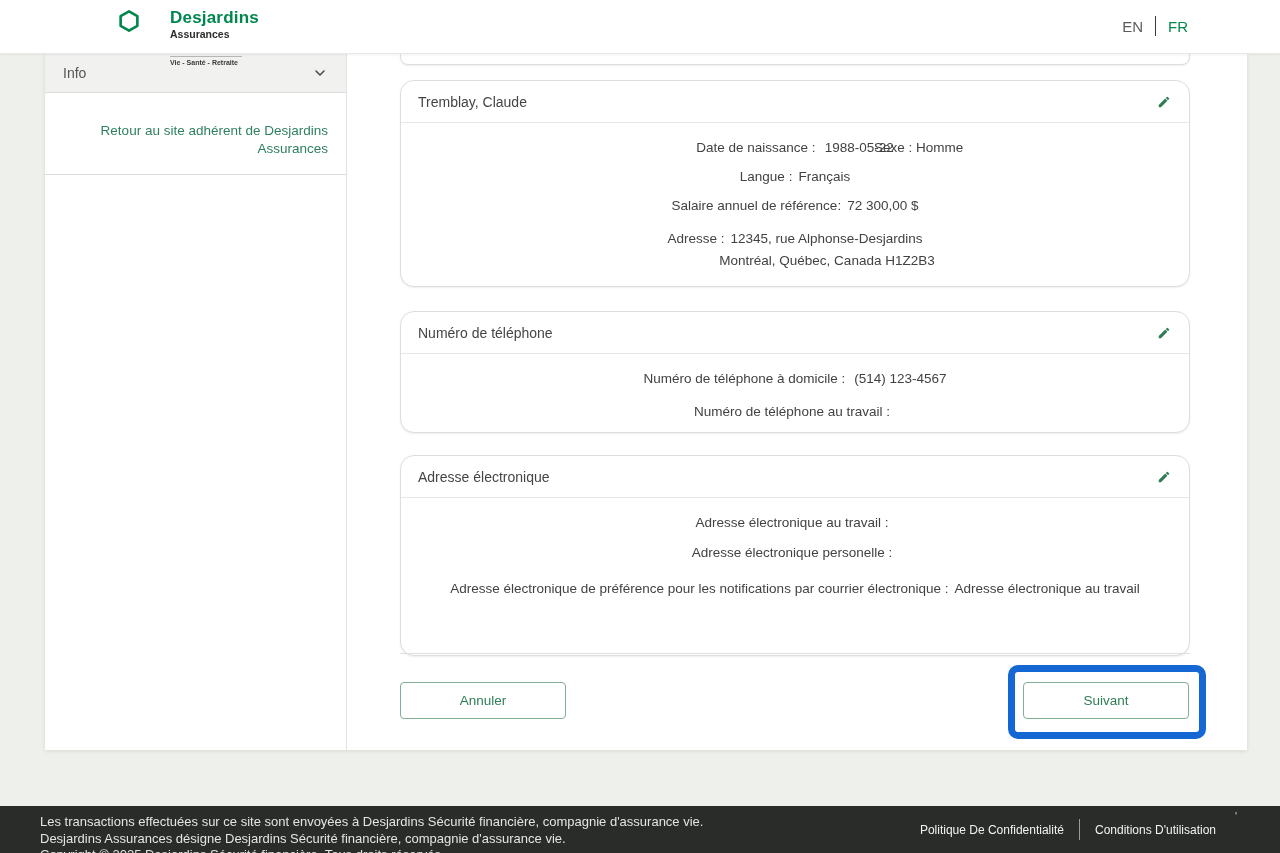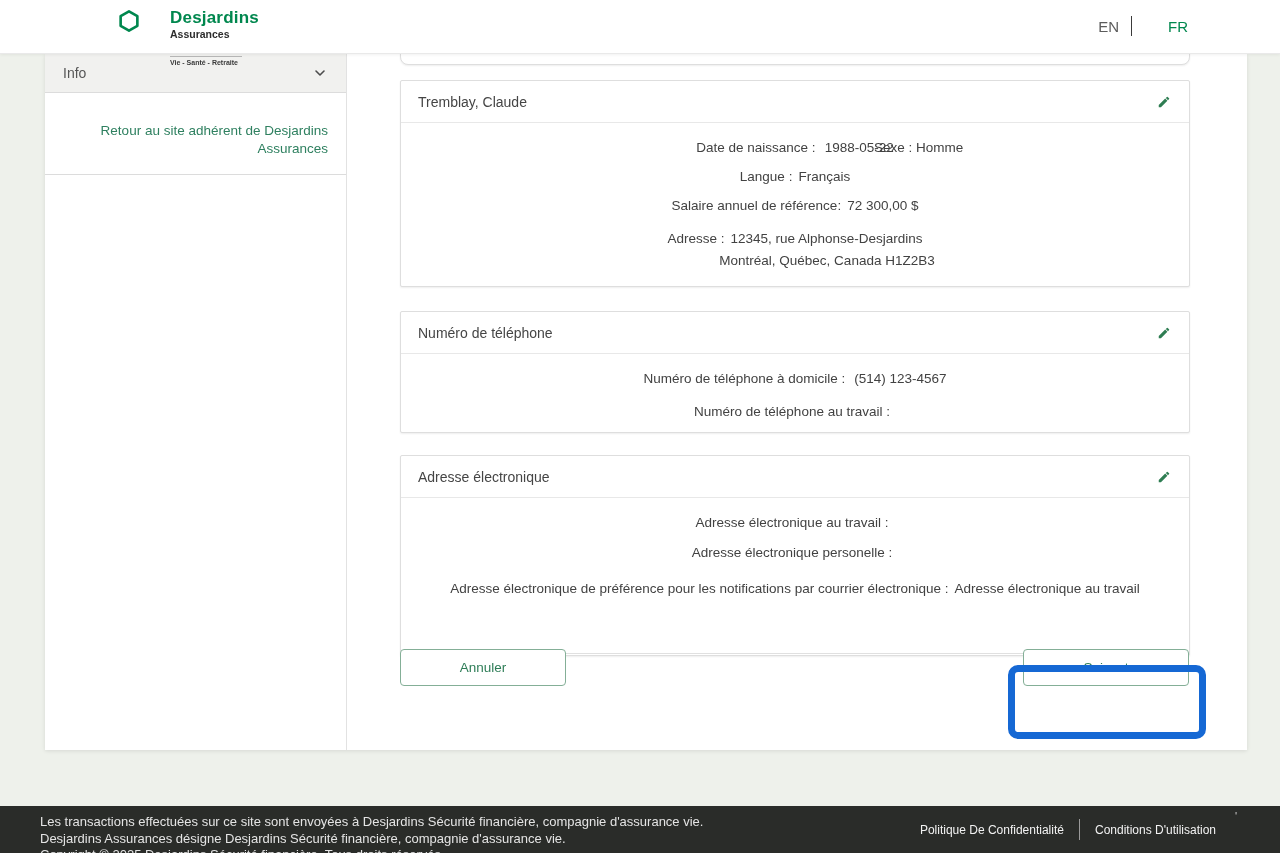--- a/index.html
+++ b/index.html
@@ -13,53 +13,53 @@
   .logo { position:absolute; left:118px; top:8px; display:flex;gap:24px; }
   .logo-hex { width:22px; height:22px; margin-top:2px; }
   .logo-textcol { margin-left:6px; }
   .logo-name { color:#00874E; font-size:17px; font-weight:bold; letter-spacing:.2px; line-height:20px; }
   .logo-sub-wrap { border-bottom:1px solid #b5b5b5; width:72px; padding-bottom:16px; }
   .logo-sub { color:#2d2d2d; font-size:10.5px; font-weight:bold; line-height:12px; }
   .logo-tagline { color:#3a3a3a; font-size:7px; font-weight:bold; line-height:9px; margin-top:1px; }
   .lang { position:absolute; right:92px; top:16px; display:flex; align-items:center; font-size:15px; }
   .lang-en { color:#5c5c5c; cursor:pointer; }
   .lang-div { width:1px; height:20px; background:#3a3a3a; margin:0 12px; }
-  .lang-fr { color:#00874E; cursor:pointer;margin-left:24px; }
+  .lang-fr { color:#00874E; cursor:pointer; }
 
   
   .panel { position:absolute; left:45px; top:54px; width:1202px; height:696px; background:#ffffff;
            box-shadow:0 1px 4px rgba(0,0,0,.10); z-index:1; }
   .sidebar { position:absolute; left:0; top:0; width:302px; height:100%; border-right:1px solid #e2e2e2; background:#fff;text-align:right; }
   .info-row { height:39px; background:#f1f1ef; border-bottom:1px solid #dcdcdc; display:flex;
               align-items:center; justify-content:space-between; padding:0 18px; cursor:pointer; }
   .info-label { color:#565656; font-size:14px; }
   .back-row { padding:17px 18px 17px 18px; border-bottom:1px solid #dcdcdc;margin-top:12px; }
   .back-link { color:#2f8060; font-size:13.5px; line-height:17.5px; cursor:pointer; display:block; }
 
   .main { position:absolute; left:303px; top:0; width:899px; height:100%; }
 
   .card { position:absolute; left:52px; width:790px; background:#fff; border:1px solid #dedede;
-          border-radius:2px; box-shadow:0 1px 2px rgba(0,0,0,.07); }
+          border-radius:14px; box-shadow:0 1px 2px rgba(0,0,0,.07); }
   .card-stub { top:-28px; height:39px; border-radius:8px; }
   .card-head { height:42px; display:flex; align-items:center; justify-content:space-between;
                padding:0 14px 0 17px; border-bottom:1px solid #e8e8e8; }
   .card-title { color:#454545; font-size:14px; }
   .edit-btn { width:22px; height:22px; border:none; background:transparent; cursor:pointer;
               display:flex; align-items:center; justify-content:center; }
   .card-body { padding:17px 17px 15px 17px; color:#424242; font-size:13.5px; }
   .c-row { margin-bottom:13px; line-height:16px; position:relative;text-align:center; }
   .c-row:last-child { margin-bottom:0;margin-top:17px; }
   .val-gap { margin-left:6px; }
   .val-gap-wide { margin-left:9px; }
   .sexe { position:absolute; left:456px; top:0; }
   .addr2 { padding-left:64px; margin-top:6px; }
 
   .hr-divider { position:absolute; left:52px; width:790px; height:1px; background:#e0e0e0; top:599px; }
 
-  .btn { position:absolute; top:595px; width:166px; height:37px; background:#fff; border:1px solid #84af97;
+  .btn { position:absolute; top:628px; width:166px; height:37px; background:#fff; border:1px solid #84af97;
          border-radius:4px; color:#2e7d57; font-size:13.5px; font-family:"Liberation Sans",sans-serif; cursor:pointer; }
   .btn-cancel { left:52px; }
   .btn-next { left:675px; }
   .highlight-box { position:absolute; left:660px; top:611px; width:198px; height:74px;
                    border:7px solid #1568d4; border-radius:10px; pointer-events:none; z-index:5; }
 
   
   .footer { position:absolute; left:0; bottom:0; width:1280px; height:47px; background:#2a2c29; z-index:3; }
   .footer-text { position:absolute; left:40px; top:8px; color:#e4e4e4; font-size:13px; line-height:16.5px; }
   .footer-links { position:absolute; right:64px; top:13px; display:flex; align-items:center; }

